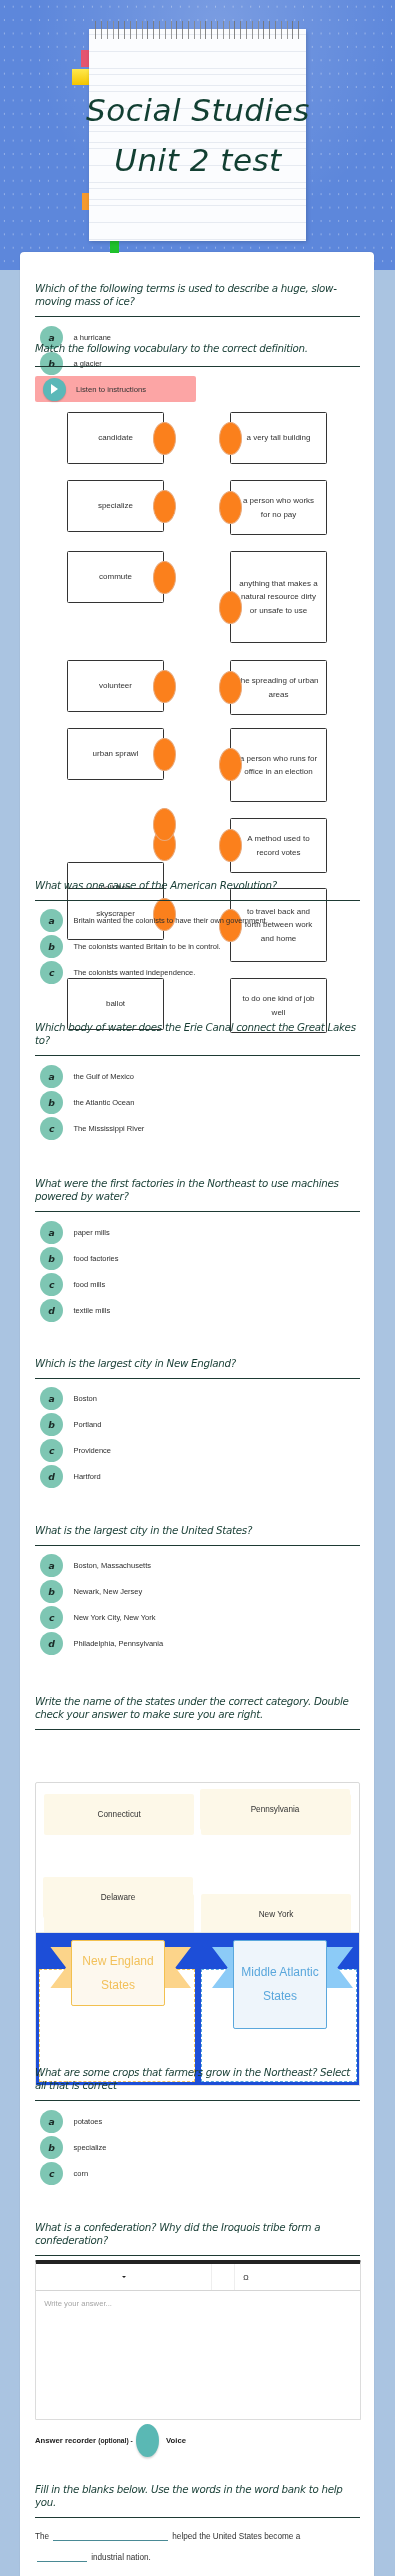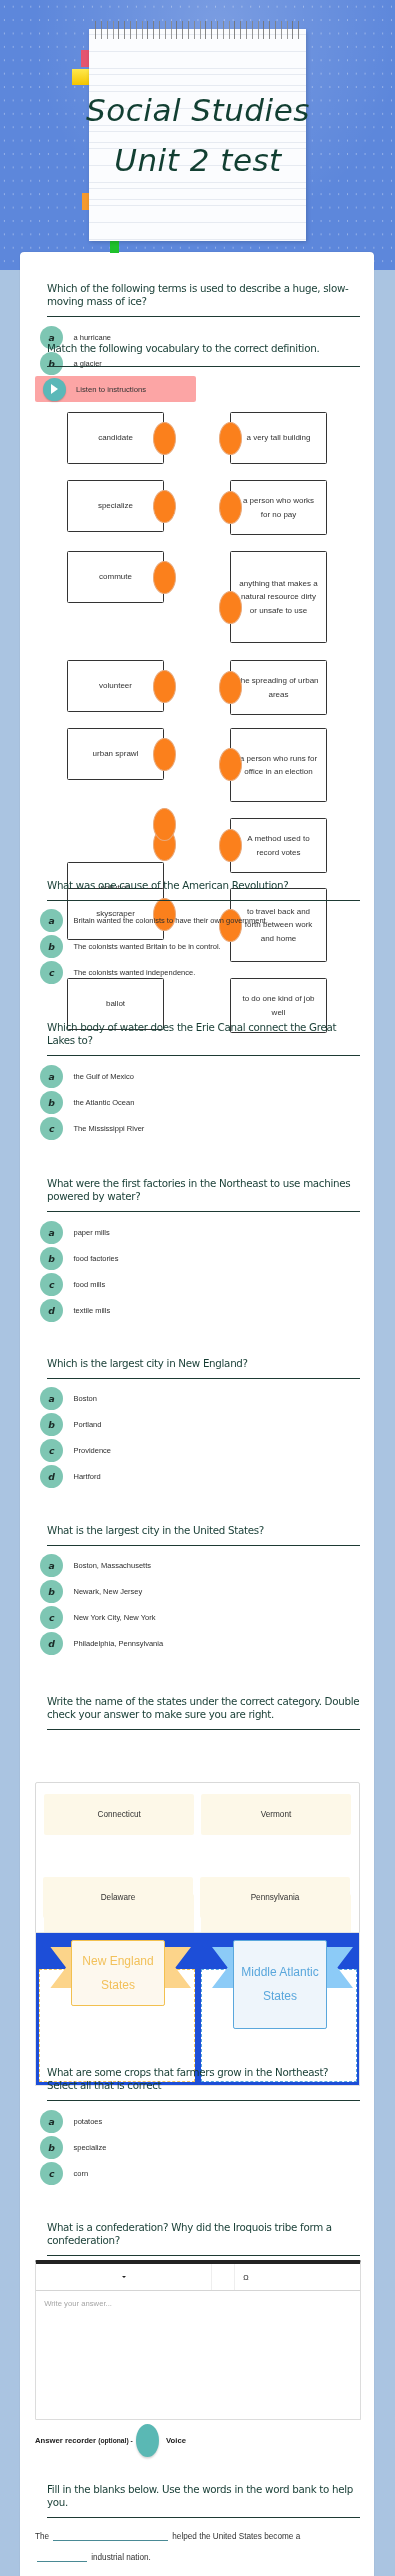--- a/index.html
+++ b/index.html
@@ -46,25 +46,24 @@
     color: #123f32; z-index: 4; letter-spacing: 0.5px; font-weight: normal;
   }
 
   .card {
     position: absolute; left: 19.6px; top: 252px; width: 354px; height: 2910px;
     background: #fff; border-radius: 4.1px 4.1px 0 0;
     box-shadow: 0 0.5px 1.5px rgba(0,0,0,0.12);
   }
   .q { position: absolute; left: 35px; width: 325px; }
   .q-title {
-    font-family: "DejaVu Sans", sans-serif; 
+    font-family: "DejaVu Sans", sans-serif; font-style: italic;
     font-size: 10.3px; line-height: 13.4px; color: #173d34;
     padding-bottom: 7.2px; border-bottom: 0.8px solid #1e3a34;
     letter-spacing: -0.3px;
-    margin-left: 12px;
   }
   .opts { margin-top: 7.2px; }
   .opt { display: flex; align-items: center; height: 26px; padding-left: 5.2px; }
   .letter {
     width: 23px; height: 23px; border-radius: 50%; background: #7ec6b3;
     display: flex; align-items: center; justify-content: center;
     font-family: "DejaVu Sans", sans-serif; font-style: italic; font-weight: bold;
     font-size: 9.3px; color: #1a2a26; flex: none;
   }
   .opt-label { margin-left: 10.3px; font-size: 7.5px; color: #2e2e2e; }
@@ -359,21 +358,21 @@
 <div class="sort-box" style="top:1782px">
   <div class="chip" style="left:165px;top:11.3px">Vermont</div>
   <div class="chip" style="left:8.2px;top:11.3px">Connecticut</div>
   <div class="chip" style="left:8.2px;top:111px">Rhode Island</div>
   <div class="chip" style="left:165px;top:111px">New York</div>
   <div class="chip" style="left:8.2px;top:161px;height:33px;top:152px">Massachusetts</div>
   <div class="chip" style="left:165px;top:152px;height:33px">Maine</div>
 </div>
 
 <div class="chip" style="left:43px;top:1877px">Delaware</div>
-<div class="chip" style="left:200px;top:1877px">Pennsylvania</div>
+<div class="chip" style="left:200px;top:1789px">Pennsylvania</div>
 
 <div class="cat-area" style="top:1932px">
   <div class="drop ne"></div>
   <div class="drop ma"></div>
   <div class="ribbon ne ribbon-tail-l" style="left:14.4px"></div>
   <div class="ribbon ne ribbon-tail-r" style="left:116px"></div>
   <div class="ribbon ma ribbon-tail-l" style="left:176px"></div>
   <div class="ribbon ma ribbon-tail-r" style="left:278px"></div>
   <div class="cat-label ne">New England States</div>
   <div class="cat-label ma">Middle Atlantic States</div>

